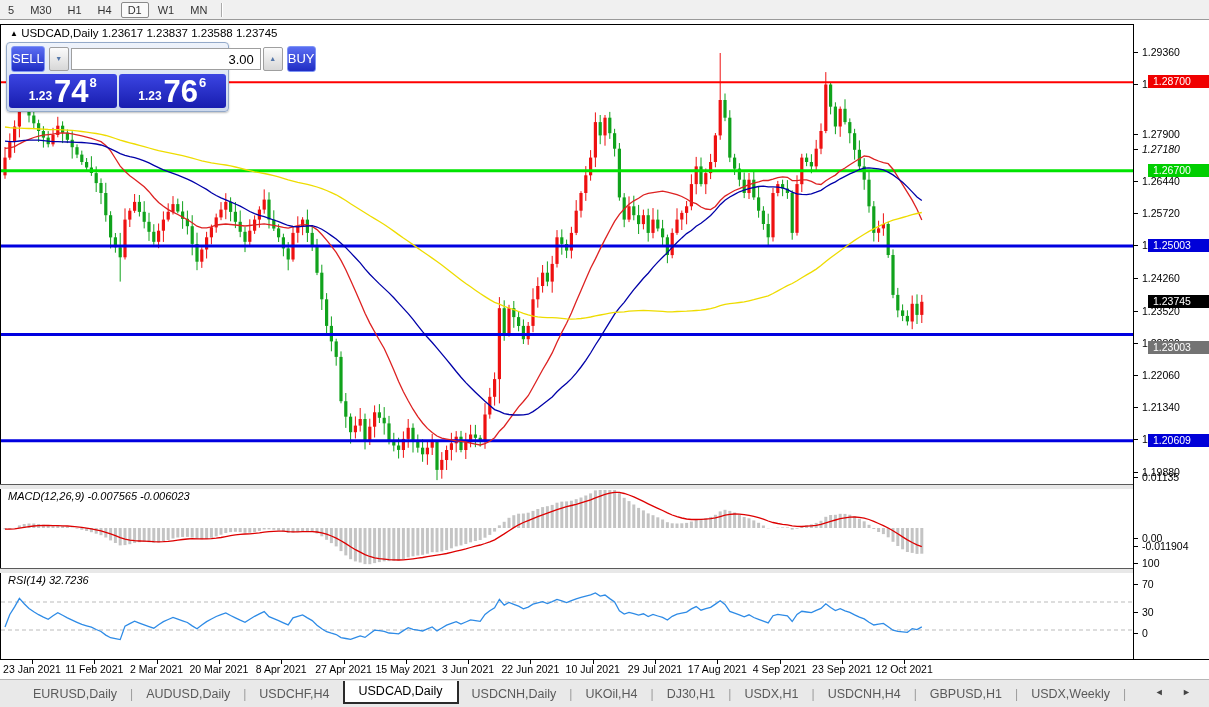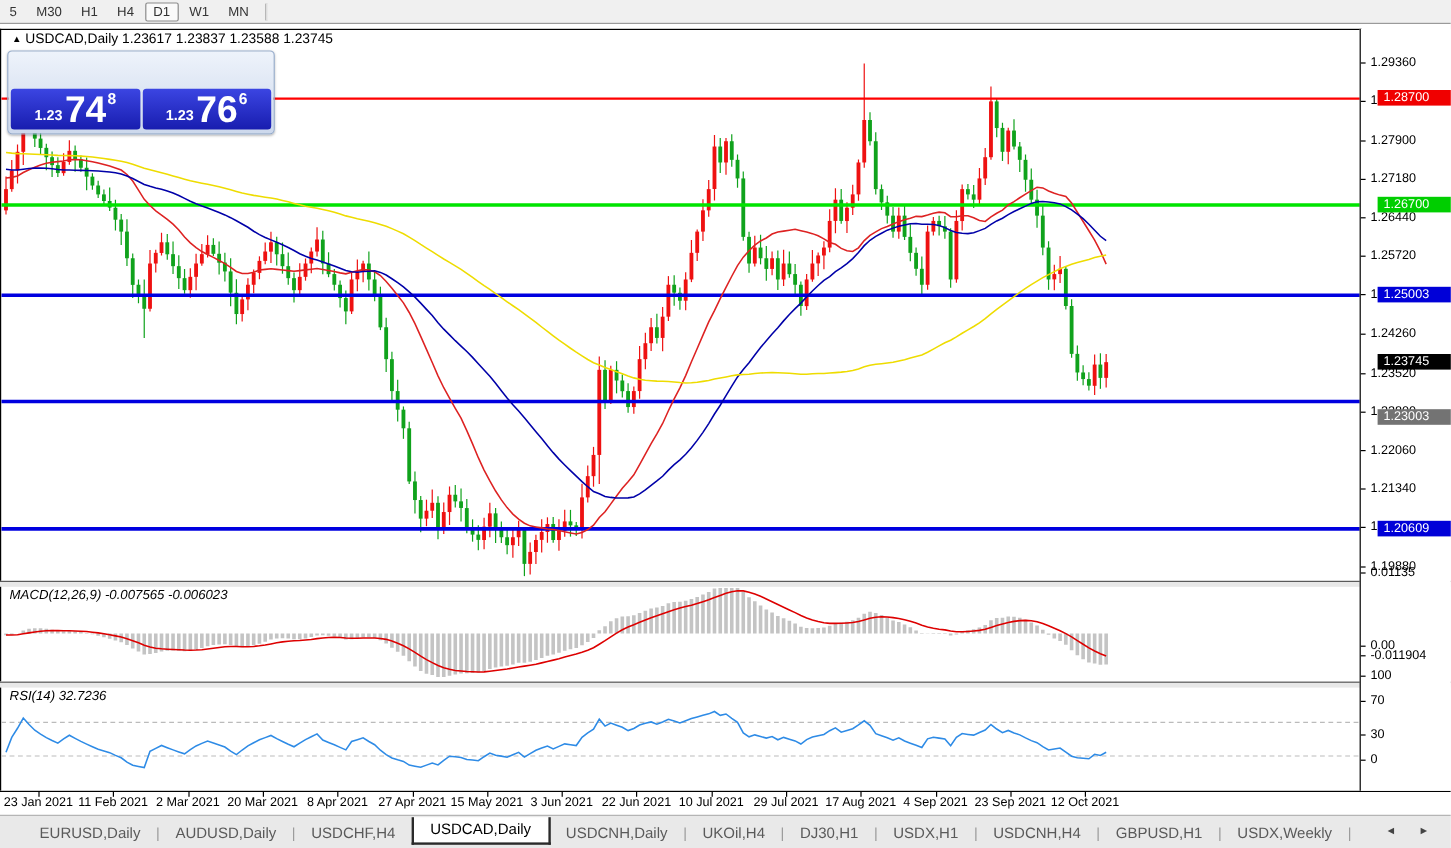--- a/index.html
+++ b/index.html
@@ -479,20 +479,29 @@
       </svg>
     </div>
 
   <div class="chart-header">
     <span class="arr">▲</span>
     <span>USDCAD,Daily</span>
     <span>1.23617 1.23837 1.23588 1.23745</span>
   </div>
 
   <div class="trade-panel">
+    <div class="tp-row1">
+      <div class="btn-trade">SELL</div>
+      <div style="flex:1;display:flex;align-items:center;margin:0 4px;">
+        <div class="spin">▼</div>
+        <input class="vol" readonly="" value="3.00" style="">
+        <div class="spin">▲</div>
+      </div>
+      <div class="btn-trade">BUY</div>
+    </div>
     <div class="tp-row2">
       <div class="price-box">
         <span class="price-small">1.23</span>
         <span class="price-big">74</span>
         <span class="price-sup">8</span>
       </div>
       <div class="price-box">
         <span class="price-small">1.23</span>
         <span class="price-big">76</span>
         <span class="price-sup">6</span>
@@ -709,22 +718,22 @@
         <line x1="0" x2="1134" y1="30" y2="30" stroke="#bbbbbb" stroke-width="1" stroke-dasharray="4 3"></line>
         <line x1="0" x2="1134" y1="58" y2="58" stroke="#bbbbbb" stroke-width="1" stroke-dasharray="4 3"></line>
         <polyline points="4.0,54.9 8.8,42.5 13.6,34.9 18.4,26.4 23.2,31.8 28.0,36.5 32.8,39.7 37.6,42.7 42.4,45.1 47.2,47.3 52.0,43.8 56.8,40.7 61.6,43.3 66.4,45.8 71.2,48.1 76.0,50.3 80.8,52.4 85.6,53.8 90.4,55.2 95.2,57.5 100.0,59.5 104.8,63.1 109.6,65.7 114.4,66.7 119.2,67.6 124.0,54.1 128.8,51.6 133.6,49.2 138.4,51.1 143.2,52.9 148.0,54.6 152.8,56.2 157.6,52.7 162.4,49.6 167.2,47.5 172.0,45.5 176.8,47.2 181.6,48.8 186.4,50.5 191.2,53.9 196.0,56.8 200.8,53.0 205.6,49.6 210.4,47.0 215.2,44.5 220.0,42.7 224.8,40.9 229.6,43.5 234.4,45.9 239.2,48.2 244.0,50.3 248.8,47.2 253.6,44.3 258.4,41.9 263.2,39.6 268.0,44.7 272.8,46.7 277.6,48.6 282.4,50.8 287.2,52.9 292.0,45.9 296.8,44.4 301.6,42.9 306.4,45.9 311.2,48.6 316.0,53.2 320.8,56.8 325.6,59.7 330.4,61.2 335.2,62.5 340.0,65.6 344.8,66.5 349.6,67.4 354.4,65.6 359.2,63.9 364.0,65.4 368.8,61.7 373.6,58.2 378.4,58.7 383.2,59.3 388.0,61.0 392.8,61.4 397.6,61.9 402.4,58.6 407.2,55.6 412.0,57.3 416.8,58.1 421.6,59.0 426.4,56.9 431.2,54.9 436.0,58.9 440.8,56.0 445.6,53.2 450.4,51.4 455.2,49.7 460.0,52.1 464.8,50.0 469.6,47.9 474.4,48.6 479.2,49.3 484.0,42.4 488.8,38.8 493.6,35.7 498.4,27.3 503.2,33.1 508.0,30.5 512.8,32.3 517.6,34.1 522.4,36.8 527.2,35.1 532.0,32.2 536.8,30.8 541.6,29.6 546.4,31.5 551.2,29.7 556.0,27.4 560.8,28.9 565.6,30.5 570.4,28.7 575.2,26.8 580.0,25.4 584.8,24.1 589.6,22.9 594.4,20.9 599.2,24.1 604.0,23.0 608.8,26.6 613.6,30.0 618.4,38.8 623.2,42.0 628.0,40.4 632.8,41.7 637.6,43.1 642.4,41.8 647.2,44.5 652.0,42.5 656.8,44.0 661.6,45.4 666.4,48.0 671.2,44.3 676.0,42.2 680.8,41.2 685.6,40.1 690.4,36.9 695.2,34.6 700.0,38.2 704.8,36.7 709.6,35.3 714.4,32.1 719.2,28.7 724.0,32.4 728.8,39.4 733.6,41.1 738.4,42.8 743.2,44.8 748.0,42.8 752.8,45.5 757.6,47.3 762.4,49.1 767.2,50.9 772.0,43.7 776.8,42.4 781.6,43.1 786.4,43.8 791.2,49.5 796.0,42.4 800.8,39.3 805.6,40.0 810.4,40.6 815.2,38.4 820.0,36.4 824.8,31.8 829.6,35.5 834.4,38.6 839.2,36.7 844.0,38.8 848.8,40.4 853.6,42.9 858.4,45.2 863.2,46.9 868.0,50.2 872.8,53.0 877.6,52.2 882.4,51.4 887.2,54.8 892.0,58.2 896.8,59.4 901.6,59.8 906.4,60.3 911.2,56.6 916.0,57.6 920.8,54.9 " fill="none" stroke="#2e8be6" stroke-width="1.3"></polyline>
       </svg>
     </div>
   <div class="ind-label" style="top:554px">RSI(14) 32.7236</div>
 
   <div class="axis-col">
       <div class="tick" style="top: 22px;">1.29360</div>
       <div class="tick" style="top: 54px;">1.28640</div>
-      <div class="tick" style="top: 87px;">1.27900</div>
-      <div class="tick" style="top: 119px;">1.27180</div>
+      <div class="tick" style="top: 104px;">1.27900</div>
+      <div class="tick" style="top: 119px; font-style: italic;">1.27180</div>
       <div class="tick" style="top: 151px;">1.26440</div>
       <div class="tick" style="top: 183px;">1.25720</div>
       <div class="tick" style="top: 215px;">1.25000</div>
       <div class="tick" style="top: 248px;">1.24260</div>
       <div class="tick" style="top: 281px;">1.23520</div>
       <div class="tick" style="top: 313px;">1.22800</div>
       <div class="tick" style="top: 345px;">1.22060</div>
       <div class="tick" style="top: 377px;">1.21340</div>
       <div class="tick" style="top: 409px;">1.20620</div>
       <div class="tick" style="top: 442px;">1.19880</div>

